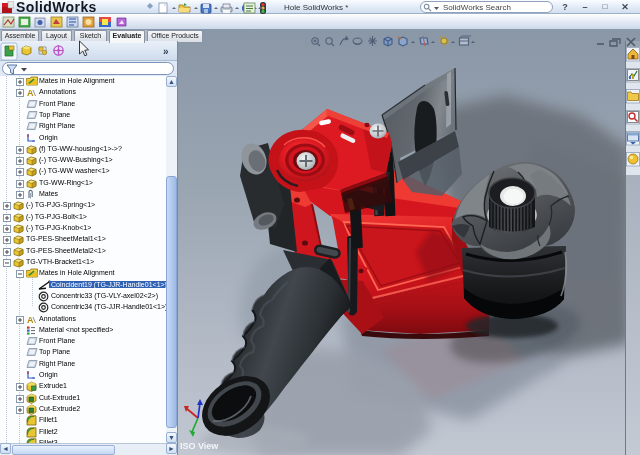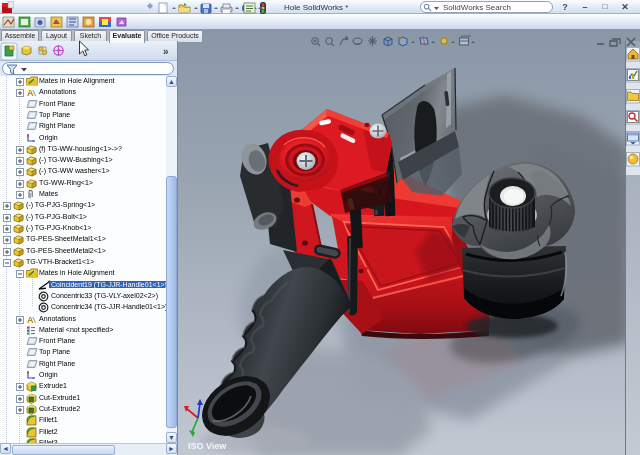--- a/index.html
+++ b/index.html
@@ -50,21 +50,21 @@
 .sbtn { position:absolute; width:11px; height:11px; background:linear-gradient(#f4f8fd,#cfdff5); border:1px solid #9ab0d0; color:#35507a; font-size:7px; text-align:center; line-height:10px; border-radius:2px;}
 #hscroll { position:absolute; left:0; top:402px; width:177px; height:12px; background:#e8eef6; border-top:1px solid #b8c6da;}
 
 
 #taskpane { position:absolute; left:625px; top:41px; width:15px; height:414px; background:linear-gradient(#9aa5b2,#c4cad4); border-left:1px solid #6e7a88; }
 #tpicons { position:absolute; left:626px; top:47px; width:14px; height:128px; background:#dfe5ec; }
 
 
 #headsup { position:absolute; left:310px; top:35px; height:12px; }
 
-#isoview { position:absolute; left:188px; top:441px; font-size:9px; font-weight:bold; color:#f2f5f8; }
+#isoview { position:absolute; left:180px; top:441px; font-size:9px; font-weight:bold; color:#f2f5f8; }
 </style>
 </head>
 <body>
 <div id="app">
   <div id="viewport">
 <svg id="scene" width="462" height="425" viewBox="178 30 462 425" style="position:absolute;left:0;top:0;">
 <defs>
 <filter id="b2" x="-30%" y="-30%" width="160%" height="160%">
             <feGaussianBlur stdDeviation="2"></feGaussianBlur>
           </filter>
@@ -295,20 +295,21 @@
 </svg>
 
 </div>
 
   <div id="titlebar">
     <svg id="swlogo" viewBox="0 0 12 12">
         <rect x="0" y="2" width="10" height="10" fill="#b01218"></rect>
         <rect x="0" y="2" width="10" height="4" fill="#d21a20"></rect>
         <rect x="6" y="0" width="6" height="7" fill="#e8e8ea" stroke="#888" stroke-width="0.5"></rect>
       </svg>
+    <div id="swname">SolidWorks</div>
     <svg width="130" height="13" viewBox="0 0 130 13" style="position:absolute;left:145px;top:1px;">
       <path d="M2,5 L5,2 L8,5 L5,8 Z" fill="#8aa0c0"></path>
       <g>
           <rect x="14" y="2" width="8" height="10" fill="#fff" stroke="#8090a8" stroke-width="0.8"></rect>
           <path d="M19,2 L22,5 L19,5 Z" fill="#d8e0ea"></path>
         </g>
       <path d="M27,8 l2,-2 l2,2 z" fill="#667"></path>
       <g>
           <path d="M34,4 L38,4 L39,6 L45,6 L45,11 L34,11 Z" fill="#f0c848" stroke="#a07818" stroke-width="0.8"></path>
           <path d="M34,7 L45,7 L44,11 L34,11 Z" fill="#f8dc78"></path>

